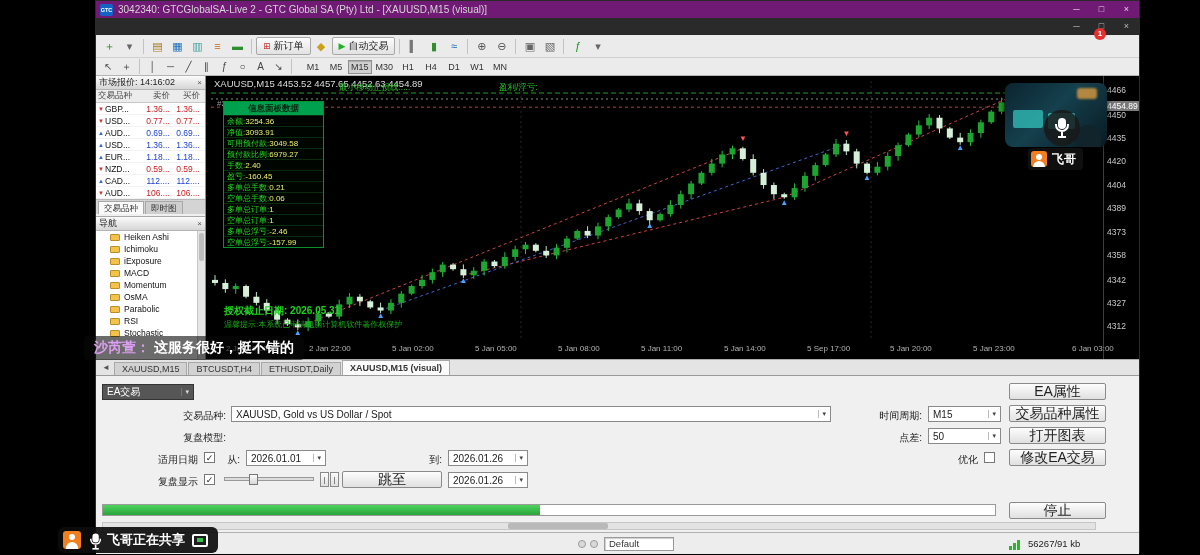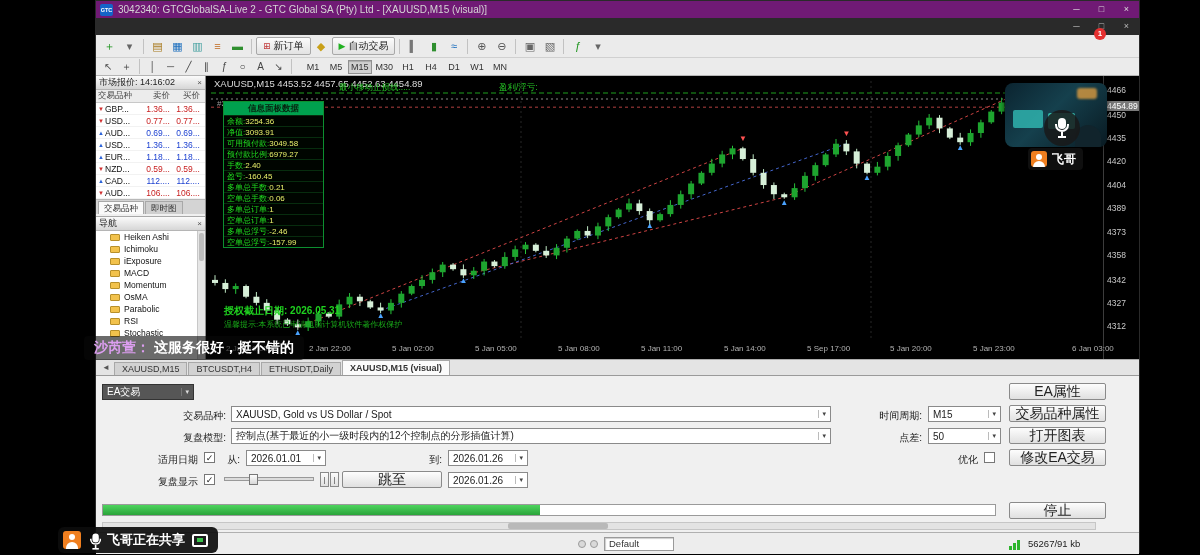--- a/index.html
+++ b/index.html
@@ -637,24 +637,20 @@
       <span class="arr">▾</span>
     </div>
     <div class="t-label" style="left:766px;top:33px;width:60px">时间周期:</div>
     <div class="combo" style="left:832px;top:30px;width:73px">
       <span>M15</span>
       <span class="arr">▾</span>
     </div>
     <div class="push-btn" style="left:913px;top:29px;width:97px">交易品种属性</div>
 
     <div class="t-label" style="left:40px;top:55px;width:90px">复盘模型:</div>
-    <div class="combo" style="left:135px;top:52px;width:600px">
-      <span>控制点(基于最近的小一级时段内的12个控制点的分形插值计算)</span>
-      <span class="arr">▾</span>
-    </div>
     <div class="t-label" style="left:766px;top:55px;width:60px">点差:</div>
     <div class="combo" style="left:832px;top:52px;width:73px">
       <span>50</span>
       <span class="arr">▾</span>
     </div>
     <div class="push-btn" style="left:913px;top:51px;width:97px">打开图表</div>
 
     <div class="t-label" style="left:40px;top:77px;width:62px">适用日期</div>
     <div class="chk" id="chk-date" style="left:108px;top:76px">✓</div>
     <div class="t-label" style="left:126px;top:77px;width:18px">从:</div>

